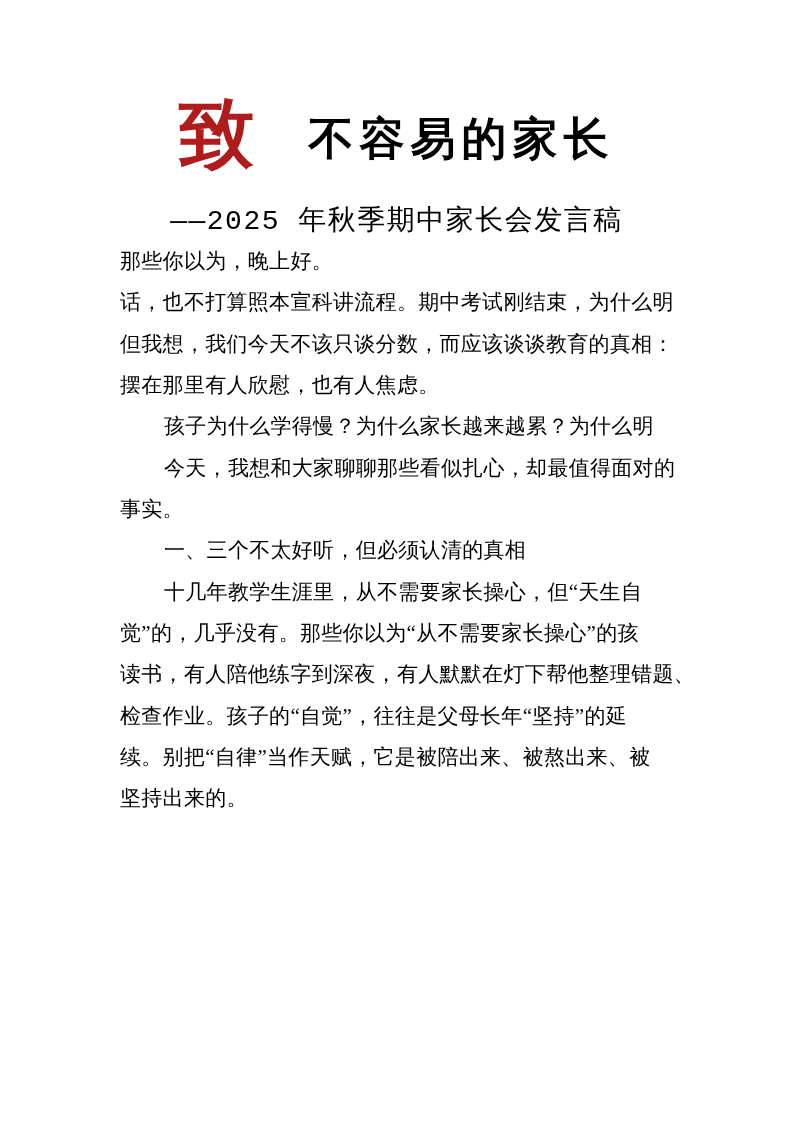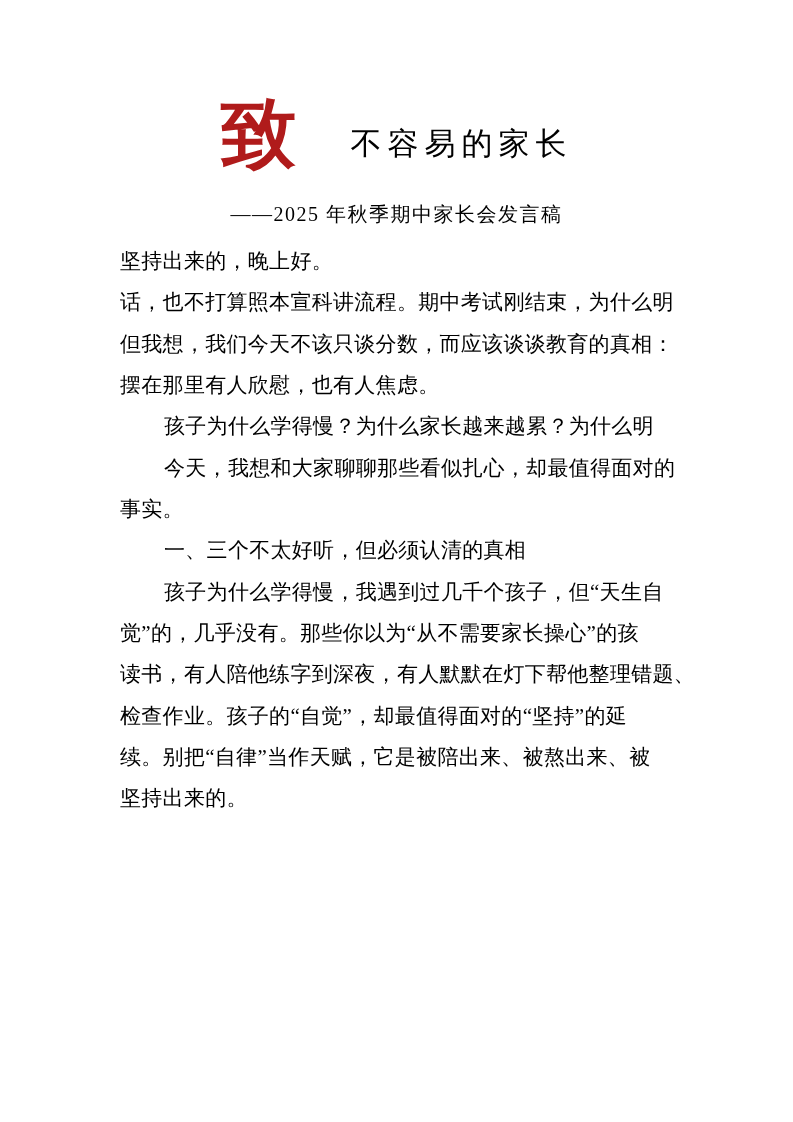--- a/index.html
+++ b/index.html
@@ -27,36 +27,37 @@
   }
   .title-accent {
     font-size: 76px;
     font-weight: 700;
     line-height: 1;
     vertical-align: -6px;
     margin-right: 6px;
     display: inline-block;
   }
   .title-rest {
-    font-size: 31px;
-    font-weight: 400;
+    font-size: 45px;
+    font-weight: 700;
     letter-spacing: 6px;
     line-height: 1;
     display: inline-block;
     margin-left: 48px;
   }
   .subtitle {
     position: absolute;
     top: 201px;
     left: 0;
     right: 0;
     text-align: center;
-    font-size: 20px;
+    font-size: 28px;
     letter-spacing: 1.5px;
     white-space: nowrap;
+    font-family: Liberation Mono, monospace;
   }
   .doc-body {
     position: absolute;
     top: 241px;
     left: 120px;
     width: 553px;
     font-size: 21px;
     line-height: 41.35px;
     letter-spacing: 0.3px;
   }
@@ -73,29 +74,29 @@
 
 <div class="page" style="background: rgb(255, 255, 255); color: rgb(0, 0, 0);">
 
   <div class="title-row">
     <span class="title-accent" style="color: rgb(176, 27, 27);">致</span><span class="title-rest">不容易的家长</span>
   </div>
 
   <div class="subtitle">——2025 年秋季期中家长会发言稿</div>
 
   <div class="doc-body">
-      <div class="line">坚持出来的，晚上好。</div>
+      <div class="line">那些你以为，晚上好。</div>
       <div class="line">话，也不打算照本宣科讲流程。期中考试刚结束，为什么明</div>
       <div class="line">但我想，我们今天不该只谈分数，而应该谈谈教育的真相：</div>
       <div class="line">摆在那里有人欣慰，也有人焦虑。</div>
       <div class="line indent">孩子为什么学得慢？为什么家长越来越累？为什么明</div>
       <div class="line indent">今天，我想和大家聊聊那些看似扎心，却最值得面对的</div>
       <div class="line">事实。</div>
       <div class="line indent">一、三个不太好听，但必须认清的真相</div>
-      <div class="line indent">孩子为什么学得慢，我遇到过几千个孩子，但“天生自</div>
+      <div class="line indent">十几年教学生涯里，从不需要家长操心，但“天生自</div>
       <div class="line">觉”的，几乎没有。那些你以为“从不需要家长操心”的孩</div>
       <div class="line">读书，有人陪他练字到深夜，有人默默在灯下帮他整理错题、</div>
-      <div class="line">检查作业。孩子的“自觉”，却最值得面对的“坚持”的延</div>
+      <div class="line">检查作业。孩子的“自觉”，往往是父母长年“坚持”的延</div>
       <div class="line">续。别把“自律”当作天赋，它是被陪出来、被熬出来、被</div>
       <div class="line">坚持出来的。</div>
     </div>
 
 </div>
 
 </body></html>

